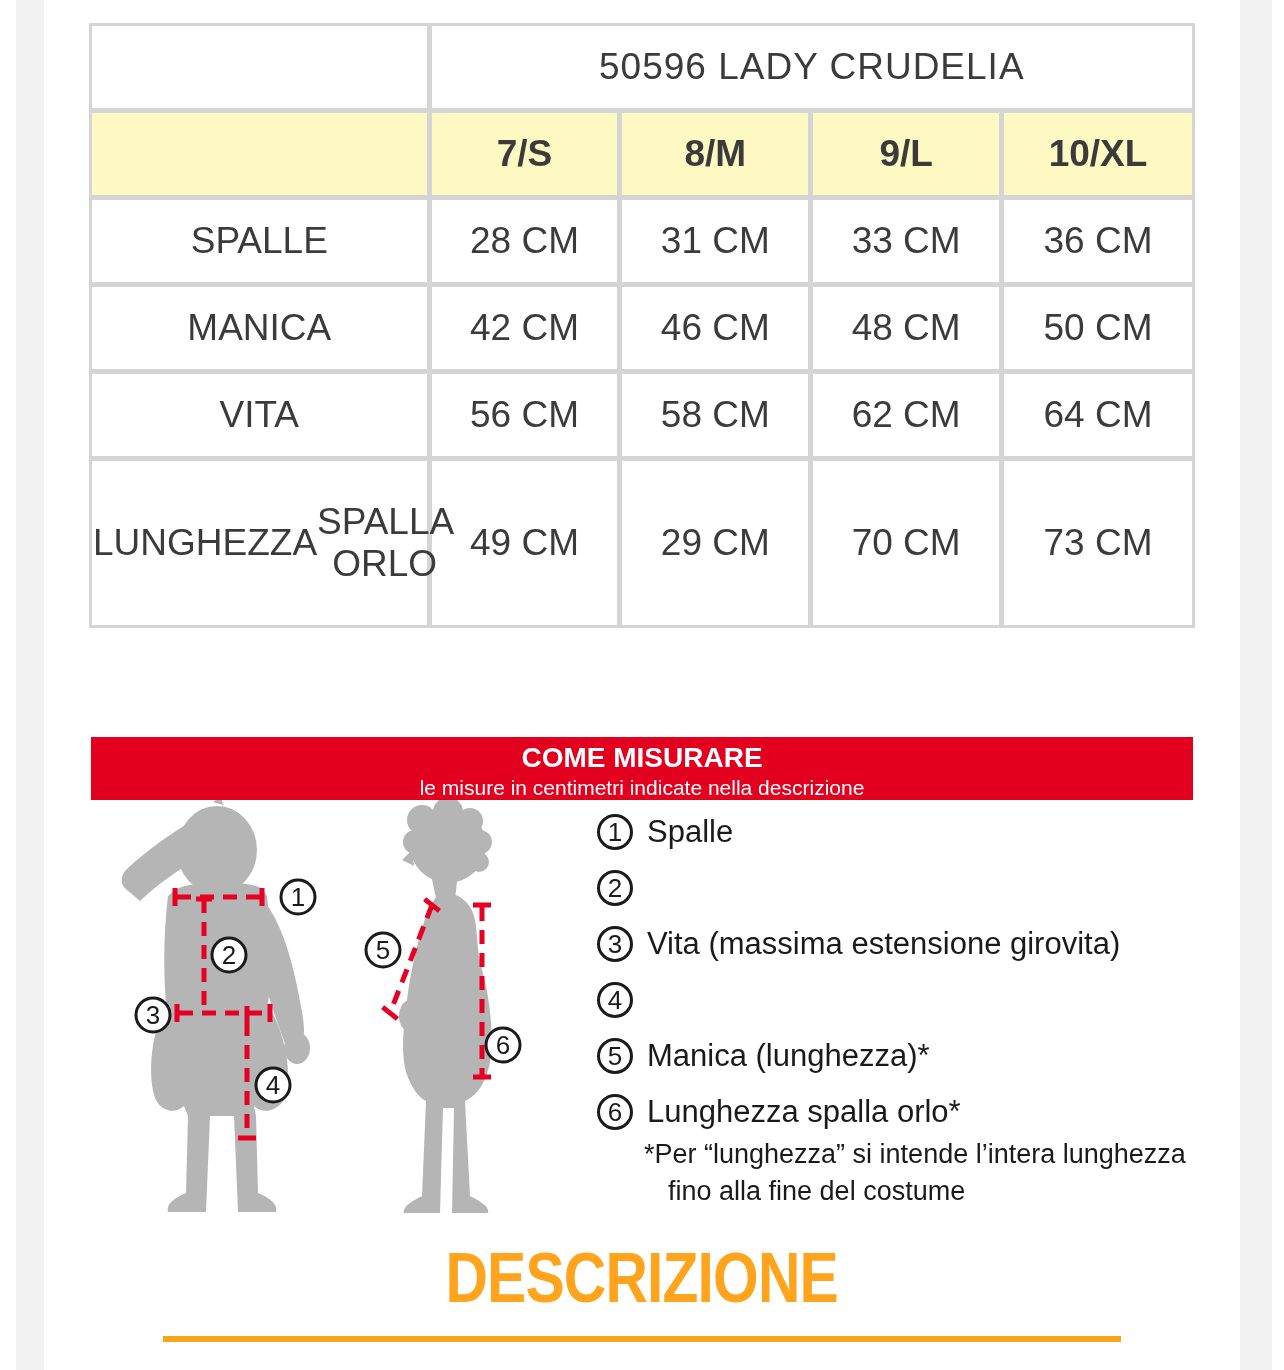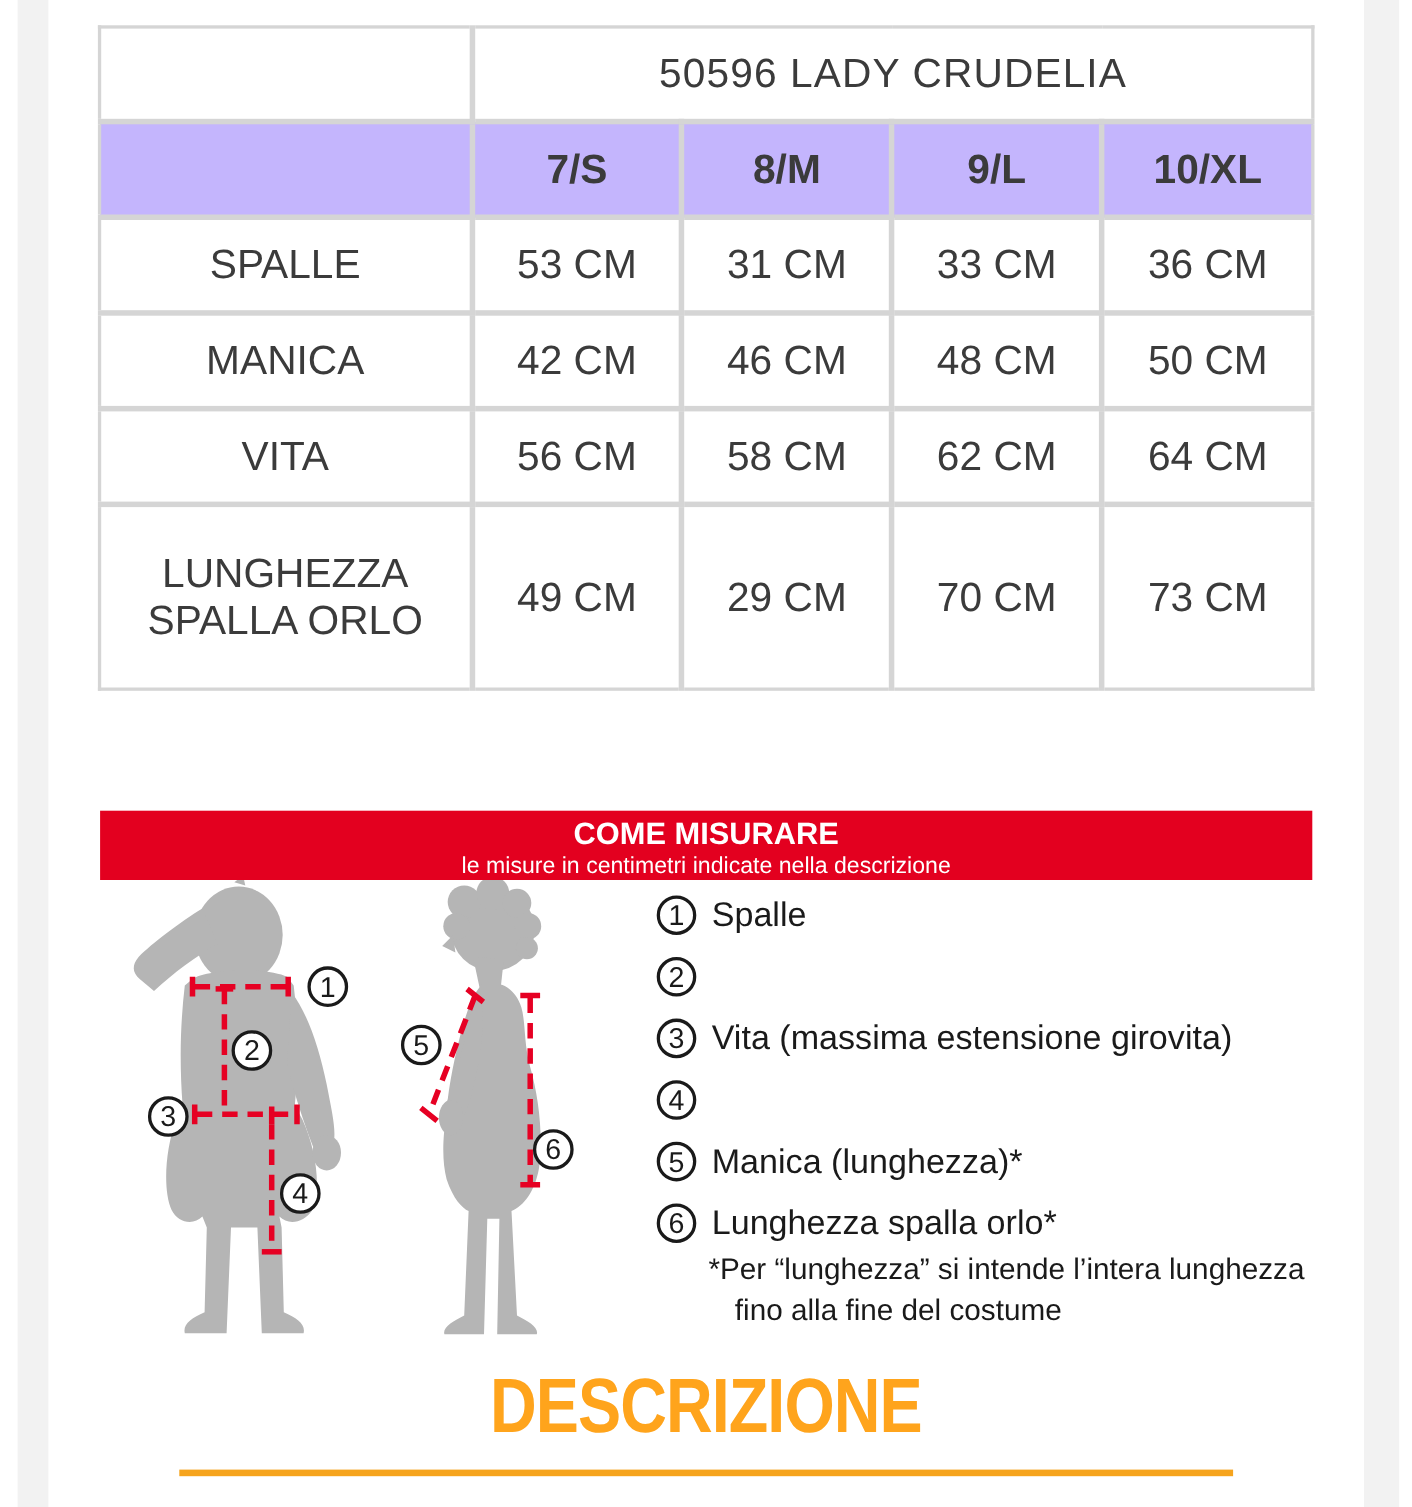--- a/index.html
+++ b/index.html
@@ -13,26 +13,26 @@
   
   .table-wrap{position:absolute;left:89px;top:23px;width:1106px;}
   table.size-table{border-collapse:collapse;width:100%;table-layout:fixed;}
   .size-table td{border:5px solid #d5d5d5;text-align:center;vertical-align:middle;
                  background:#ffffff;color:#3b3b3b;font-size:37px;}
   .size-table tr:first-child td{border-top-width:3px;}
   .size-table tr:last-child td{border-bottom-width:3px;}
   .size-table td:first-child{border-left-width:3px;}
   .size-table td:last-child{border-right-width:3px;}
   .size-table .r-title td{height:80px;}
-  .size-table .r-sizes td{height:80px;background:#c4b5fd;}
+  .size-table .r-sizes td{height:80px;background:#fef9c3;}
   .size-table .r-data td{height:80px;}
   .size-table .r-tall td{height:162px;}
   .cell-title{color:#f9be7d;font-size:43px;letter-spacing:1px;}
   .cell-size{color:#f70202;font-weight:bold;font-size:37px;}
-  .label-two-line{display:flex;flex-direction:column;align-items:center;}
+  .label-two-line{display:flex;flex-direction:row;align-items:center;}
 
   
   .banner{position:absolute;left:91px;top:737px;width:1102px;height:63px;background:#e3001f;
           color:#ffffff;text-align:center;}
   .banner-title{font-size:28px;font-weight:bold;line-height:38px;margin-top:2px;}
   .banner-sub{font-size:21px;line-height:22px;}
 
   
   .fig{position:absolute;}
   .fig-boy{left:120px;top:800px;}
@@ -85,21 +85,21 @@
       </tr>
       <tr class="r-sizes">
         <td></td>
         <td class="cell-size">7/S</td>
         <td class="cell-size">8/M</td>
         <td class="cell-size">9/L</td>
         <td class="cell-size">10/XL</td>
       </tr>
       <tr class="r-data">
         <td>SPALLE</td>
-        <td>53 CM</td>
+        <td>28 CM</td>
         <td>31 CM</td>
         <td>33 CM</td>
         <td>36 CM</td>
       </tr>
       <tr class="r-data">
         <td>MANICA</td>
         <td>42 CM</td>
         <td>46 CM</td>
         <td>48 CM</td>
         <td>50 CM</td>

